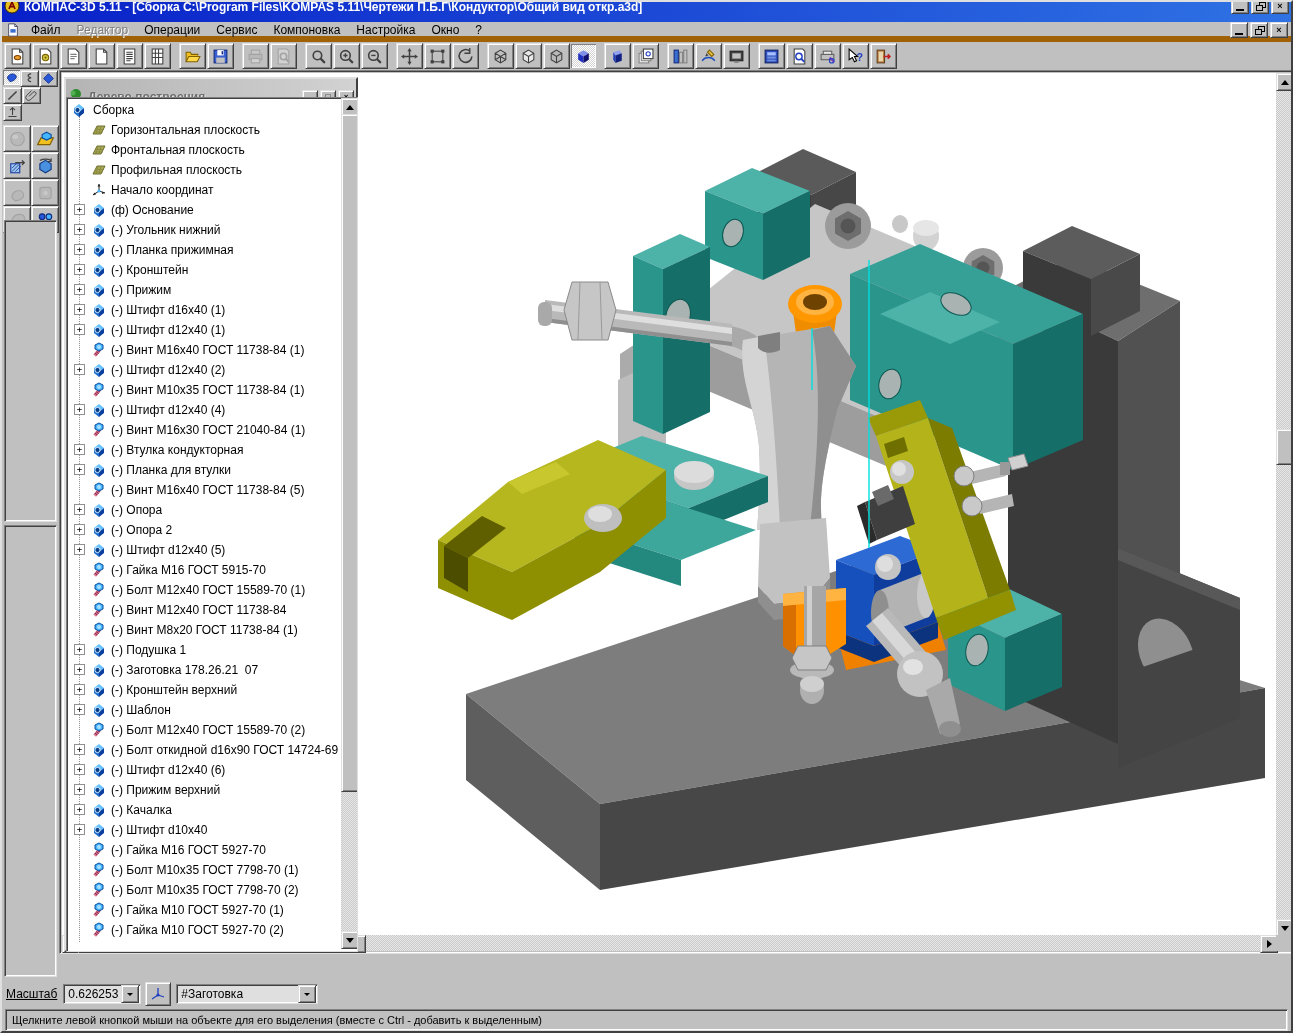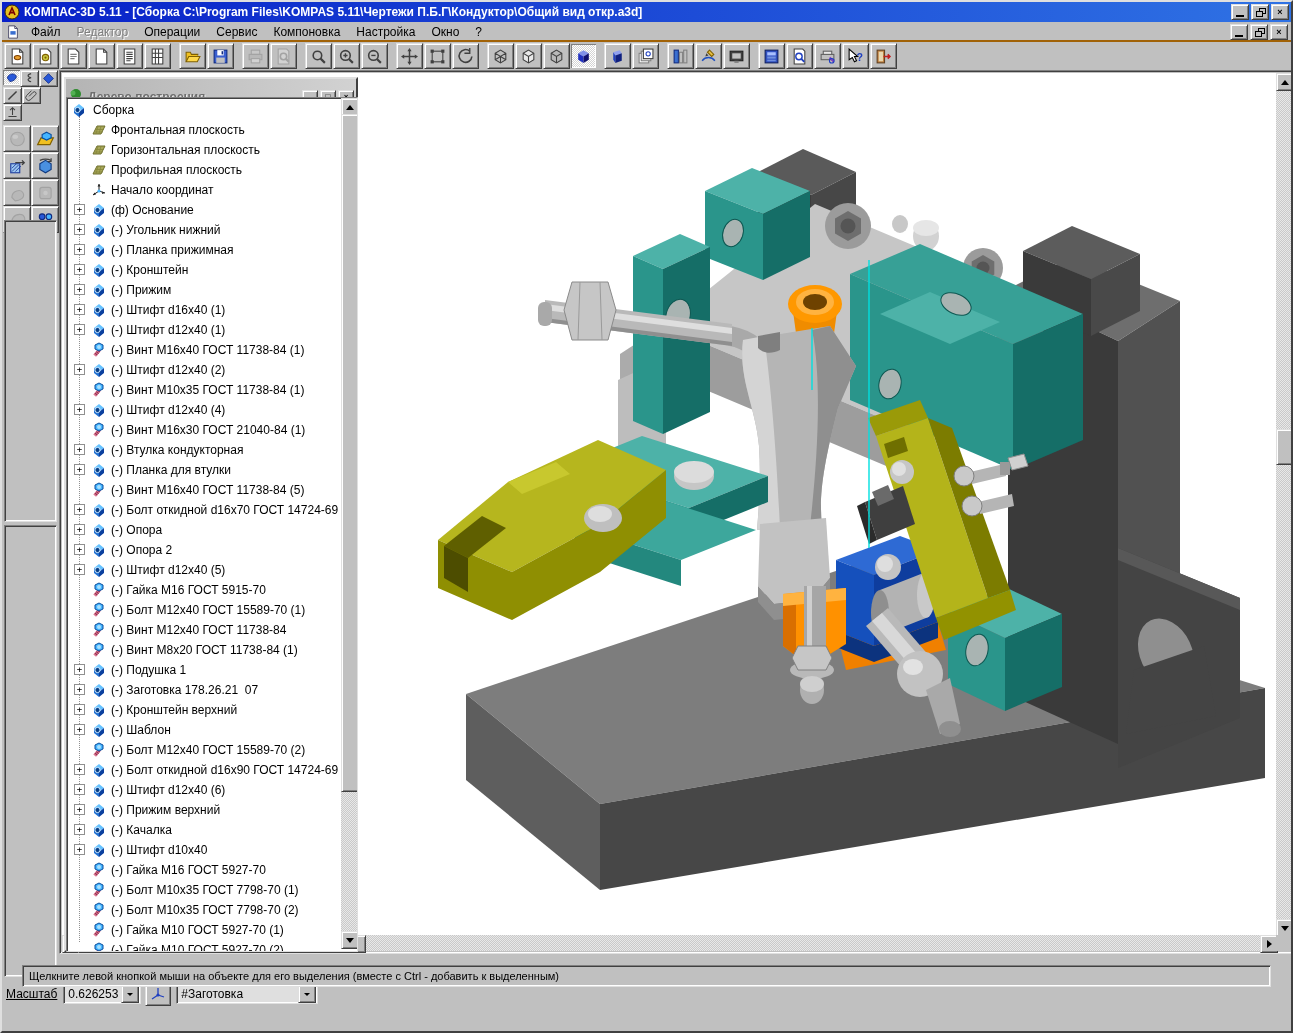--- a/index.html
+++ b/index.html
@@ -9,31 +9,31 @@
   
   .r{background:#c0c0c0;border:1px solid;border-color:#dfdfdf #404040 #404040 #dfdfdf;
      box-shadow:inset 1px 1px 0 #fff, inset -1px -1px 0 #808080;}
   .s{border:1px solid;border-color:#808080 #dfdfdf #dfdfdf #808080;
      box-shadow:inset 1px 1px 0 #404040, inset -1px -1px 0 #fff;}
   .pressed{border-color:#404040 #dfdfdf #dfdfdf #404040;
      box-shadow:inset 1px 1px 0 #808080, inset -1px -1px 0 #fff;
      background:#d9d9d9;background-image:repeating-conic-gradient(#fff 0% 25%, #d4d4d4 0% 50%);background-size:2px 2px;}
   
   .titlebar{position:absolute;left:0;top:0;width:100%;height:20px;
-     background:linear-gradient(90deg,#0820c8,#2f72e4);display:flex;align-items:center;padding:8px 2px;box-sizing:border-box;}
+     background:linear-gradient(90deg,#0820c8,#2f72e4);display:flex;align-items:flex-end;padding:8px 2px;box-sizing:border-box;}
   .titlebar .title{color:#fff;font-weight:bold;font-size:12px;margin-left:4px;white-space:nowrap;overflow:hidden;flex:1;}
   .appicon{width:16px;height:16px;display:inline-block;}
   .winbtns{display:flex;gap:2px;margin-left:4px;}
   .wb{width:16px;height:14px;display:flex;align-items:center;justify-content:center;font-size:9px;font-weight:bold;line-height:1;}
   .wb .minglyph{display:block;width:8px;border-bottom:2px solid #000;margin-top:7px;}
   .wb .restglyph{position:relative;width:9px;height:9px;}
   .wb .restglyph i{position:absolute;border:1px solid #000;background:#c0c0c0;width:5px;height:4px;display:block;}
   .wb .restglyph i.b{left:0;top:3px;} .wb .restglyph i.a{left:3px;top:0;}
   
-  .menubar{position:absolute;left:0;top:22px;width:100%;height:18px;background:#c0c0c0;display:flex;align-items:center;padding:0 3px;box-sizing:border-box;border-bottom:2px solid #a16207;}
+  .menubar{position:absolute;left:0;top:22px;width:100%;height:18px;background:#c0c0c0;display:flex;align-items:center;padding:0 3px;box-sizing:border-box;border-bottom:6px solid #a16207;}
   .menuitems{display:flex;flex:1;}
   .mitem{padding:1px 8px;white-space:nowrap;}
   .mitem.disabled{color:#808080;text-shadow:1px 1px 0 #fff;}
   .childicon{width:16px;height:14px;margin-right:2px;}
   
   .toolbar{position:absolute;left:0;top:40px;width:100%;height:28px;display:flex;align-items:center;padding:0 2px;box-sizing:border-box;}
   .tb{width:25px;height:24px;display:flex;align-items:center;justify-content:center;margin-right:1px;}
   .tgap{width:7px;height:24px;}
   .dis svg{opacity:.45;filter:grayscale(1);}
   svg.i{width:17px;height:17px;}
@@ -78,21 +78,21 @@
   .tscroll{position:absolute;right:0;top:0;width:16px;height:851px;background:#d6d6d6;
       background-image:repeating-conic-gradient(#e8e8e8 0% 25%, #c9c9c9 0% 50%);background-size:2px 2px;}
   
   .scalebar{position:absolute;left:0;top:980px;width:100%;height:24px;display:flex;align-items:center;padding:0 4px;box-sizing:border-box;gap:4px;}
   .scalebar .lbl{text-decoration:underline;margin-right:2px;}
   .combo{height:20px;display:flex;align-items:center;background:#dfdfdf;border:1px solid;border-color:#808080 #dfdfdf #dfdfdf #808080;
       box-shadow:inset 1px 1px 0 #404040, inset -1px -1px 0 #fff;box-sizing:border-box;}
   .combo .cval{flex:1;padding:0 4px;white-space:nowrap;overflow:hidden;}
   .combo .cbtn{width:16px;height:16px;margin-right:1px;display:flex;align-items:center;justify-content:center;}
   .combo.w1{width:78px;} .combo.w2{width:142px;}
-  .statusbar{position:absolute;left:0;top:960px;width:100%;height:27px;display:flex;align-items:center;padding:2px 20px;box-sizing:border-box;}
+  .statusbar{position:absolute;left:0;top:1004px;width:100%;height:27px;display:flex;align-items:center;padding:2px 3px;box-sizing:border-box;}
   .hintfield{flex:1;height:20px;display:flex;align-items:center;padding:0 6px;font-size:11px;background:#c0c0c0;}
 </style>
 </head>
 <body>
 
 <div id="win">
 
   <div class="titlebar">
     <span class="appicon">
       <svg viewBox="0 0 16 16" width="16" height="16">
@@ -710,33 +710,33 @@
 
             <div class="trow">
 
               <span class="ticon">
                 <svg width="16" height="16" viewBox="0 0 16 16">
                   <polygon points="2,12 6,4 14,4 10,12" fill="#a8a858" stroke="#6f6f2f"></polygon>
                   <path d="M4,10 L12,10 M5,7.5 L13,7.5 M7,4 L5,12 M10,4 L8,12" stroke="#87873c" stroke-width=".8"></path>
                 </svg>
               </span>
 
-              <span class="tlabel">Фронтальная плоскость</span>
+              <span class="tlabel">Горизонтальная плоскость</span>
             </div>
 
             <div class="trow">
 
               <span class="ticon">
                 <svg width="16" height="16" viewBox="0 0 16 16">
                   <polygon points="2,12 6,4 14,4 10,12" fill="#a8a858" stroke="#6f6f2f"></polygon>
                   <path d="M4,10 L12,10 M5,7.5 L13,7.5 M7,4 L5,12 M10,4 L8,12" stroke="#87873c" stroke-width=".8"></path>
                 </svg>
               </span>
 
-              <span class="tlabel">Горизонтальная плоскость</span>
+              <span class="tlabel">Фронтальная плоскость</span>
             </div>
 
             <div class="trow">
 
               <span class="ticon">
                 <svg width="16" height="16" viewBox="0 0 16 16">
                   <polygon points="2,12 6,4 14,4 10,12" fill="#a8a858" stroke="#6f6f2f"></polygon>
                   <path d="M4,10 L12,10 M5,7.5 L13,7.5 M7,4 L5,12 M10,4 L8,12" stroke="#87873c" stroke-width=".8"></path>
                 </svg>
               </span>
@@ -967,33 +967,20 @@
                     <path d="M7 9h3M7 11h3M7 13h3" stroke="#8f2f4f" stroke-width="1"></path>
                   </g>
                   <polygon points="8,1 12,3 12,7 8,9 4,7 4,3" fill="#45b5ff" stroke="#0a4f9e"></polygon>
                   <circle cx="8" cy="5" r="2" fill="#a8e0ff"></circle>
                 </svg>
               </span>
 
               <span class="tlabel">(-) Винт М16x40 ГОСТ 11738-84 (5)</span>
             </div>
 
-            <div class="trow">
-              <span class="expand"></span>
-              <span class="ticon">
-                <svg width="16" height="16" viewBox="0 0 16 16">
-                  <polygon points="3,6 8,2 13,6 8,10" fill="#66c2ff"></polygon>
-                  <polygon points="3,6 8,10 8,15 3,11" fill="#1f6fd0"></polygon>
-                  <polygon points="8,10 13,6 13,11 8,15" fill="#0a3f9e"></polygon>
-                  <circle cx="6.5" cy="8" r="2.6" fill="#083f86" stroke="#cfe9ff"></circle>
-                </svg>
-              </span>
-
-              <span class="tlabel">(-) Болт откидной d16x70 ГОСТ 14724-69</span>
-            </div>
 
             <div class="trow">
               <span class="expand"></span>
               <span class="ticon">
                 <svg width="16" height="16" viewBox="0 0 16 16">
                   <polygon points="3,6 8,2 13,6 8,10" fill="#66c2ff"></polygon>
                   <polygon points="3,6 8,10 8,15 3,11" fill="#1f6fd0"></polygon>
                   <polygon points="8,10 13,6 13,11 8,15" fill="#0a3f9e"></polygon>
                   <circle cx="6.5" cy="8" r="2.6" fill="#083f86" stroke="#cfe9ff"></circle>
                 </svg>

